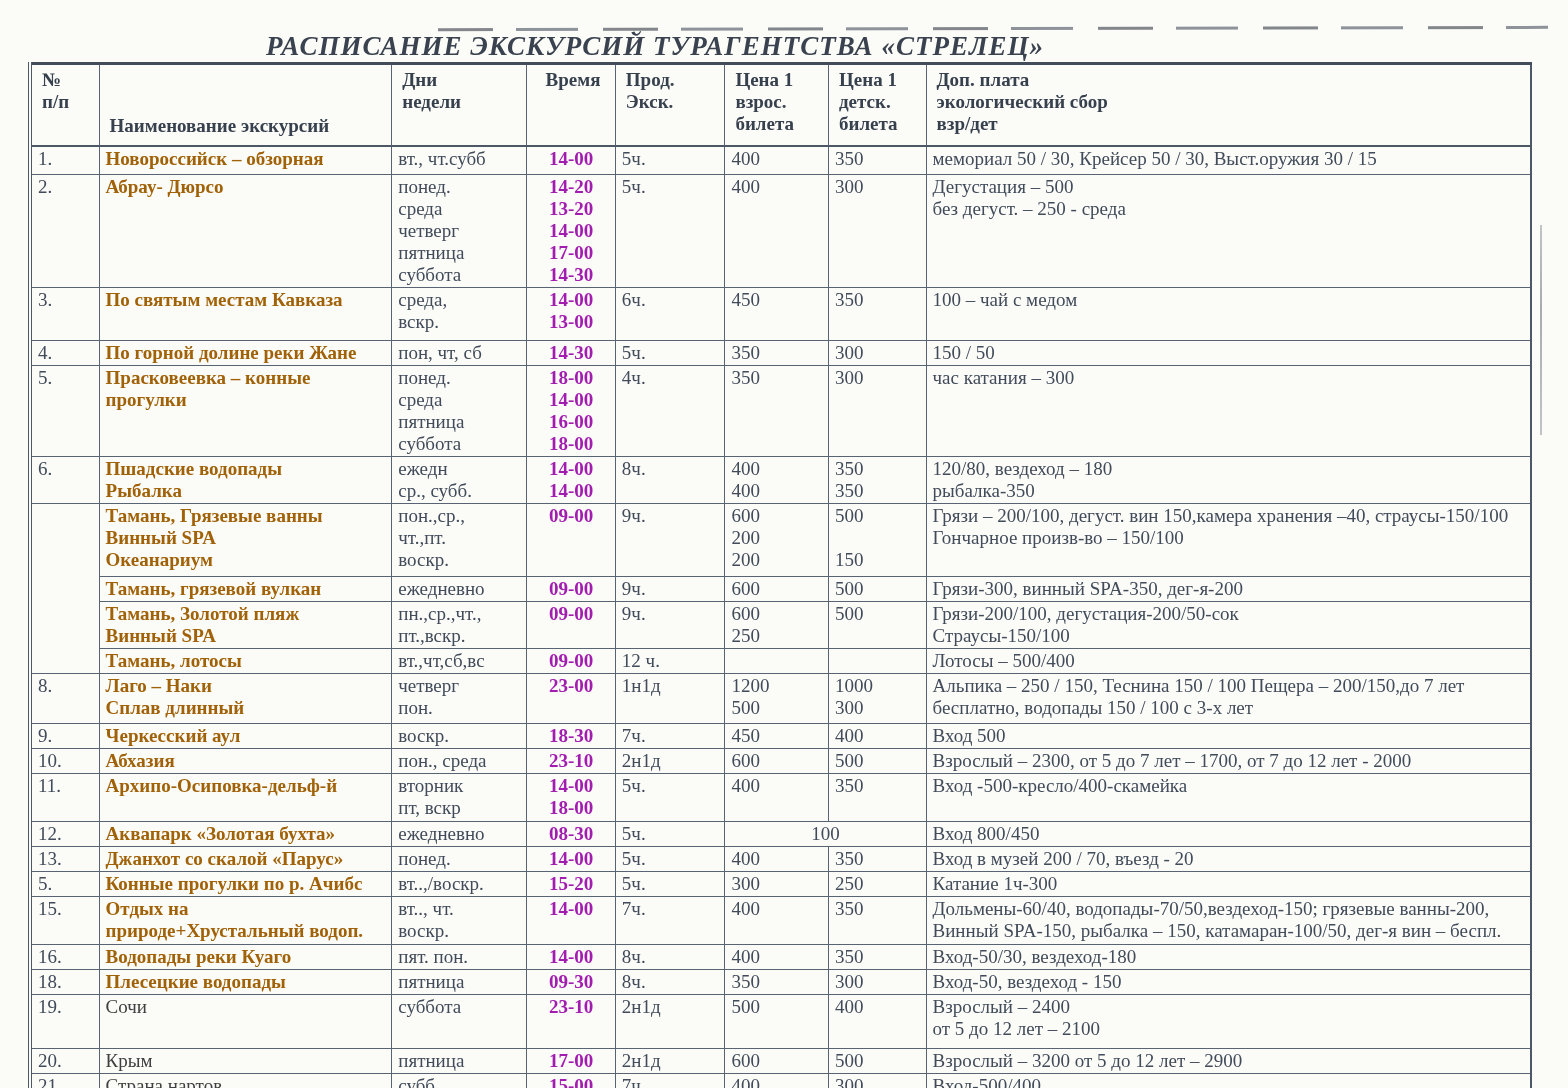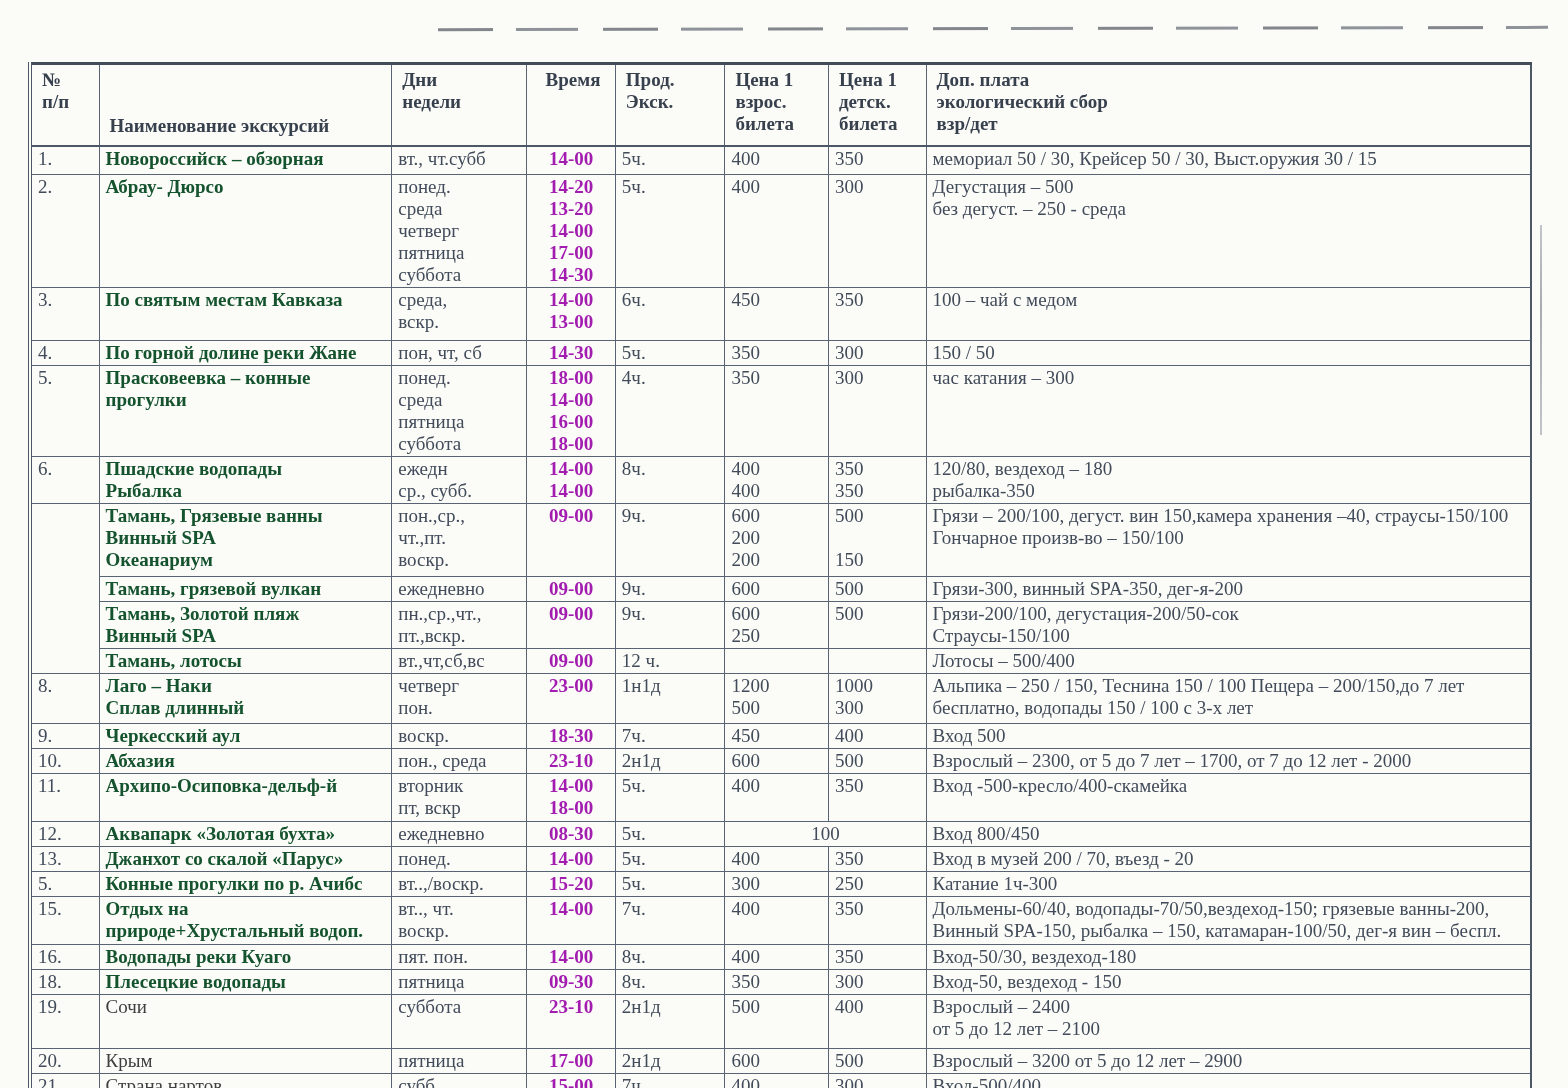--- a/index.html
+++ b/index.html
@@ -62,37 +62,38 @@
   col.w-num{width:4.6%;}
   col.w-name{width:19.5%;}
   col.w-days{width:9.0%;}
   col.w-time{width:5.9%;}
   col.w-dur{width:7.3%;}
   col.w-adult{width:6.9%;}
   col.w-child{width:6.5%;}
   col.w-extra{width:40.3%;}
 
   td.c-num{padding-left:14px;}
-  td.c-name{font-weight:bold;padding-left:14px;color:#14532d;}
+  td.c-name{font-weight:bold;padding-left:14px;color:#a16207;}
   td.c-name.regular{font-weight:normal;color:#404040;}
   td.c-days{padding-left:10px;}
   td.c-time{font-weight:bold;text-align:center;color:#a21caf;}
   td.c-dur{padding-left:16px;}
   td.c-adult,td.c-child{text-align:left;}
   td.c-extra{padding-left:10px;}
   td.merged{text-align:center;}
 </style>
 </head>
 <body>
 
 <div class="page">
 
   <div class="scan-line-top"></div>
   <div class="scan-line-right"></div>
 
+  <div class="title">РАСПИСАНИЕ ЭКСКУРСИЙ ТУРАГЕНТСТВА «СТРЕЛЕЦ»</div>
 
   <table class="sched">
     <colgroup>
       <col class="w-num">
         <col class="w-name">
         <col class="w-days">
         <col class="w-time">
       <col class="w-dur">
         <col class="w-adult">
         <col class="w-child">

